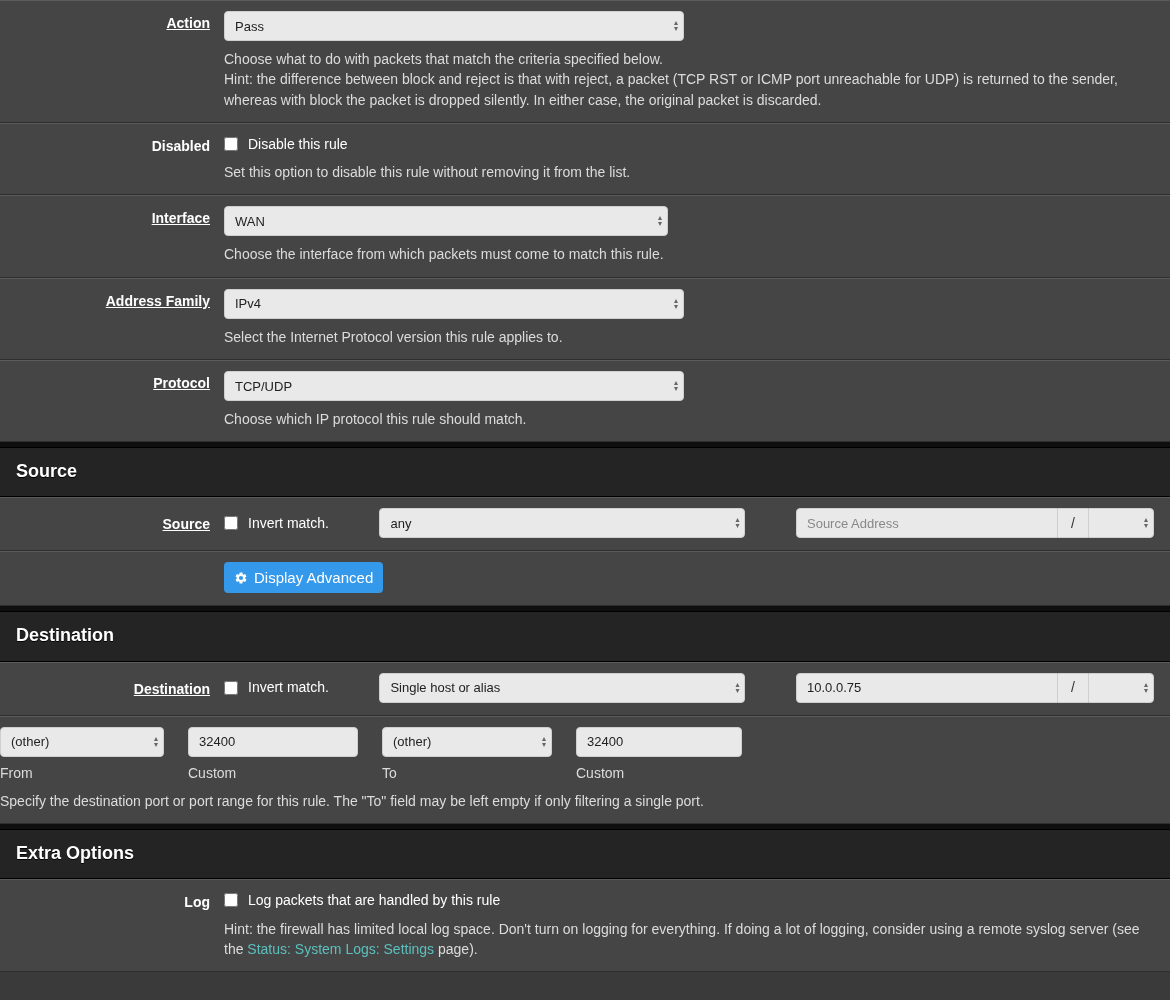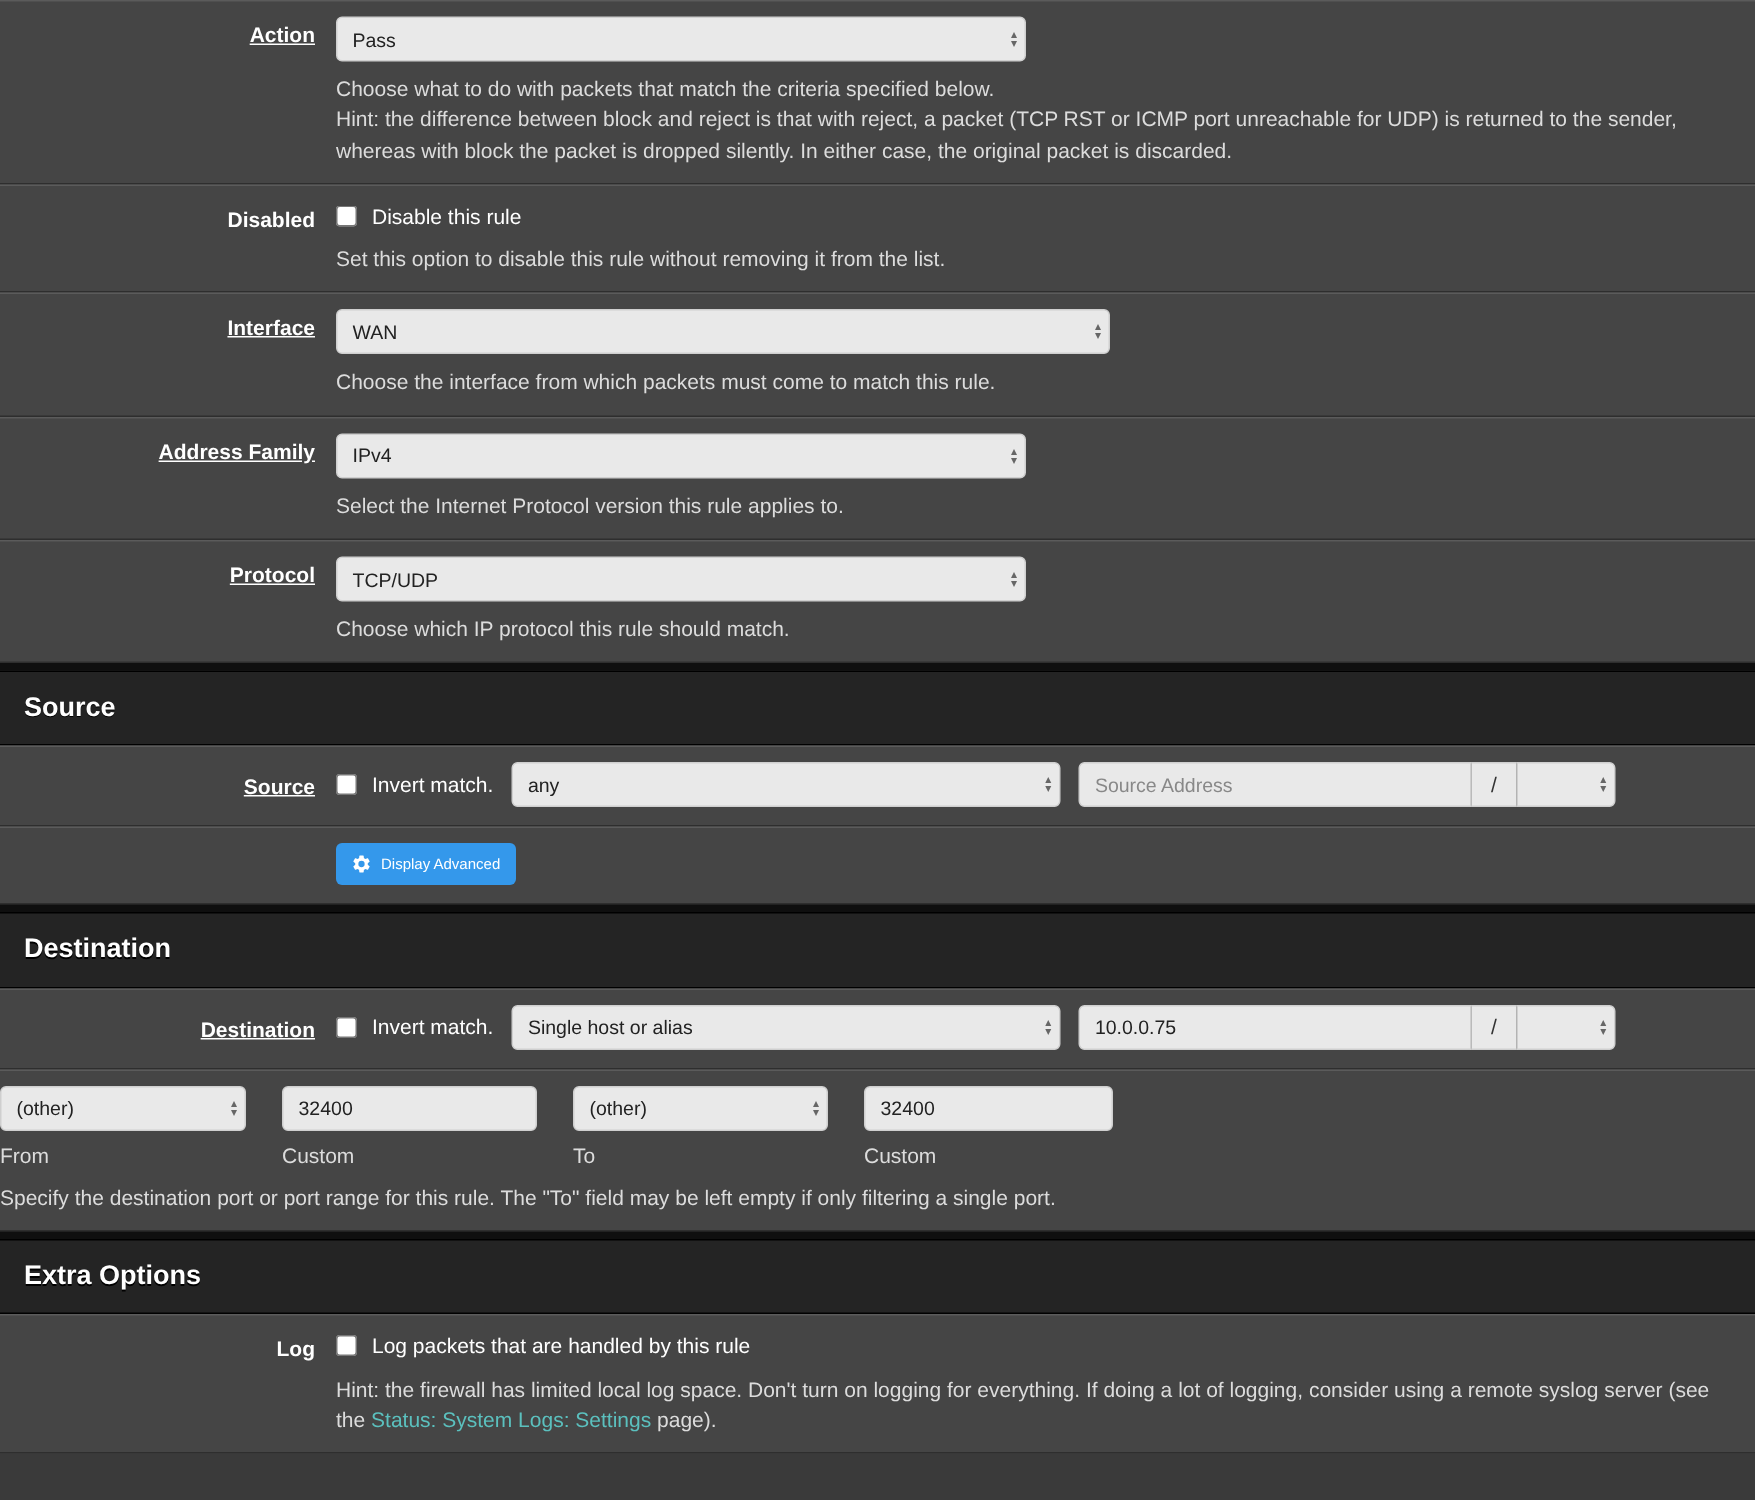--- a/index.html
+++ b/index.html
@@ -68,29 +68,29 @@
   .select-wrap .caret{
     position:absolute;right:6px;top:50%;transform:translateY(-50%);
     display:flex;flex-direction:column;pointer-events:none;color:#666;
     line-height:6px;font-size:8px;
   }
   .checkbox-line{display:flex;align-items:center;gap:10px;}
   input[type=checkbox]{width:14px;height:14px;border-radius:3px;margin:0;accent-color:#bbb;}
   .btn-blue{
     display:inline-flex;align-items:center;gap:6px;
     background:var(--blue);color:#fff;border:none;border-radius:4px;
-    padding:7px 10px;font-size:10px;cursor:pointer;font-weight:500;
+    padding:7px 10px;font-size:15px;cursor:pointer;font-weight:500;
   }
   .btn-blue .gear{display:inline-block;}
   .slash{
     display:inline-flex;align-items:center;justify-content:center;
     height:30px;width:30px;background:var(--input-bg);color:#333;
     border-top:1px solid #cfcfcf;border-bottom:1px solid #cfcfcf;box-sizing:border-box;
   }
-  .row-flex{display:flex;align-items:center;gap:12px;flex-wrap:wrap;}
+  .row-flex{display:flex;align-items:center;gap:12px;flex-wrap:wrap;justify-content:space-between;}
   .dst-group{display:flex;align-items:stretch;}
   .dst-group .slash{border-left:none;border-right:none;}
   .dst-group select.cidr{border-top-left-radius:0;border-bottom-left-radius:0;}
   .dst-group input.addr{border-top-right-radius:0;border-bottom-right-radius:0;}
   .port-row{display:flex;gap:24px;align-items:flex-start;}
   .port-col{display:flex;flex-direction:column;}
   .sublabel{margin-top:6px;color:var(--help);}
   a.link{color:var(--link);text-decoration:none;}
   .placeholder::placeholder{color:#888;}
   .gap-5{height:5px;background:#0f0f0f;}
@@ -123,21 +123,21 @@
         <span>Disable this rule</span>
       </div>
       <div class="help">Set this option to disable this rule without removing it from the list.</div>
     </div>
   </div>
 
   <div class="row">
     <div class="label ul"><span>Interface</span></div>
     <div class="content">
       <span class="select-wrap">
-        <select class="form" style="width:516px">
+        <select class="form" style="width:444px">
           <option>WAN</option>
         </select>
         <span class="caret">▴<br>▾</span>
       </span>
       <div class="help">Choose the interface from which packets must come to match this rule.</div>
     </div>
   </div>
 
   <div class="row">
     <div class="label ul"><span>Address Family</span></div>

